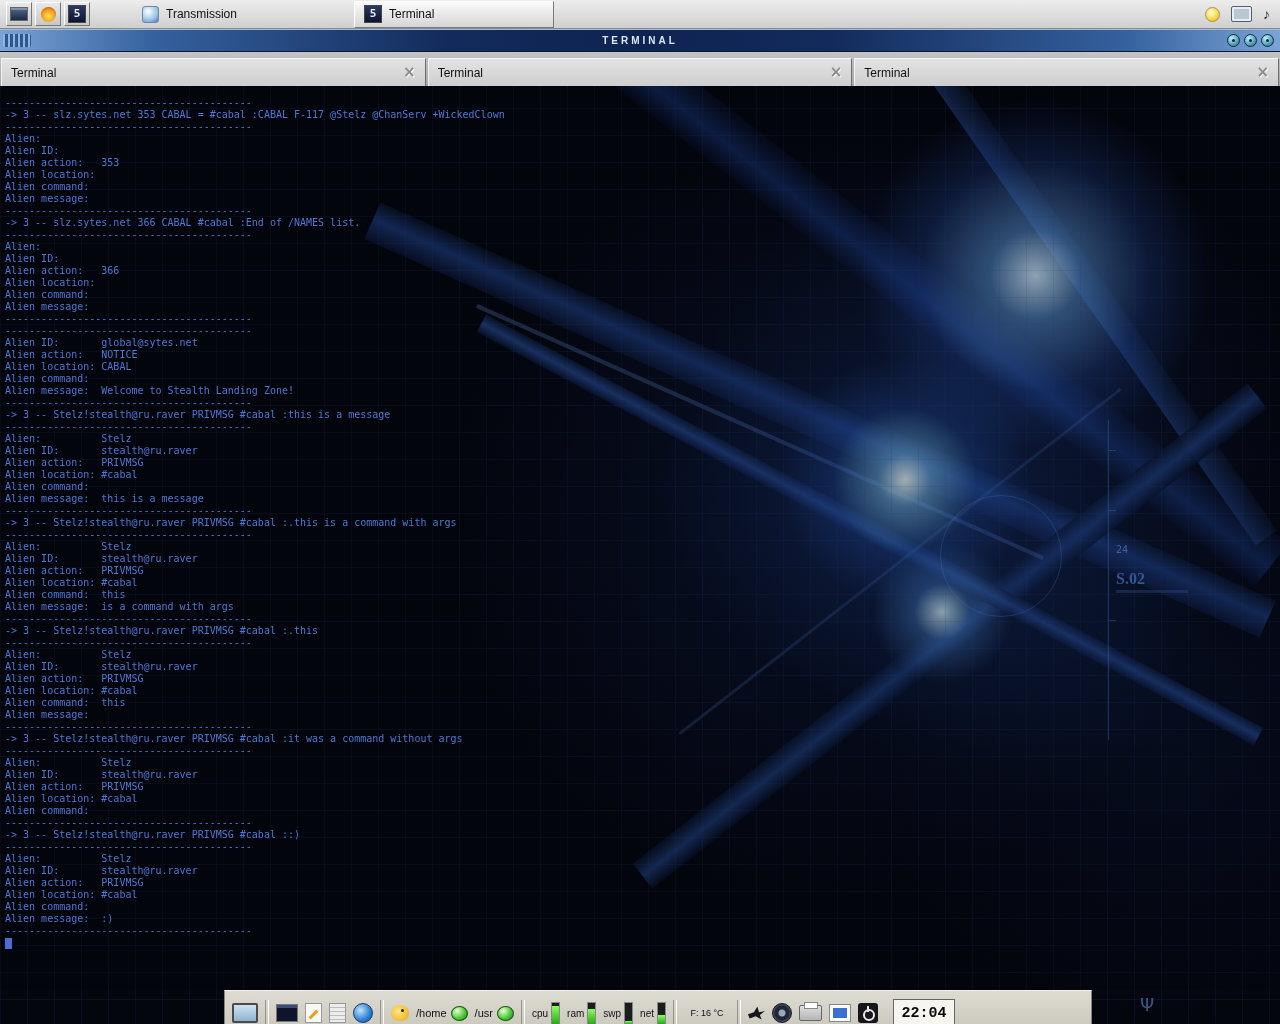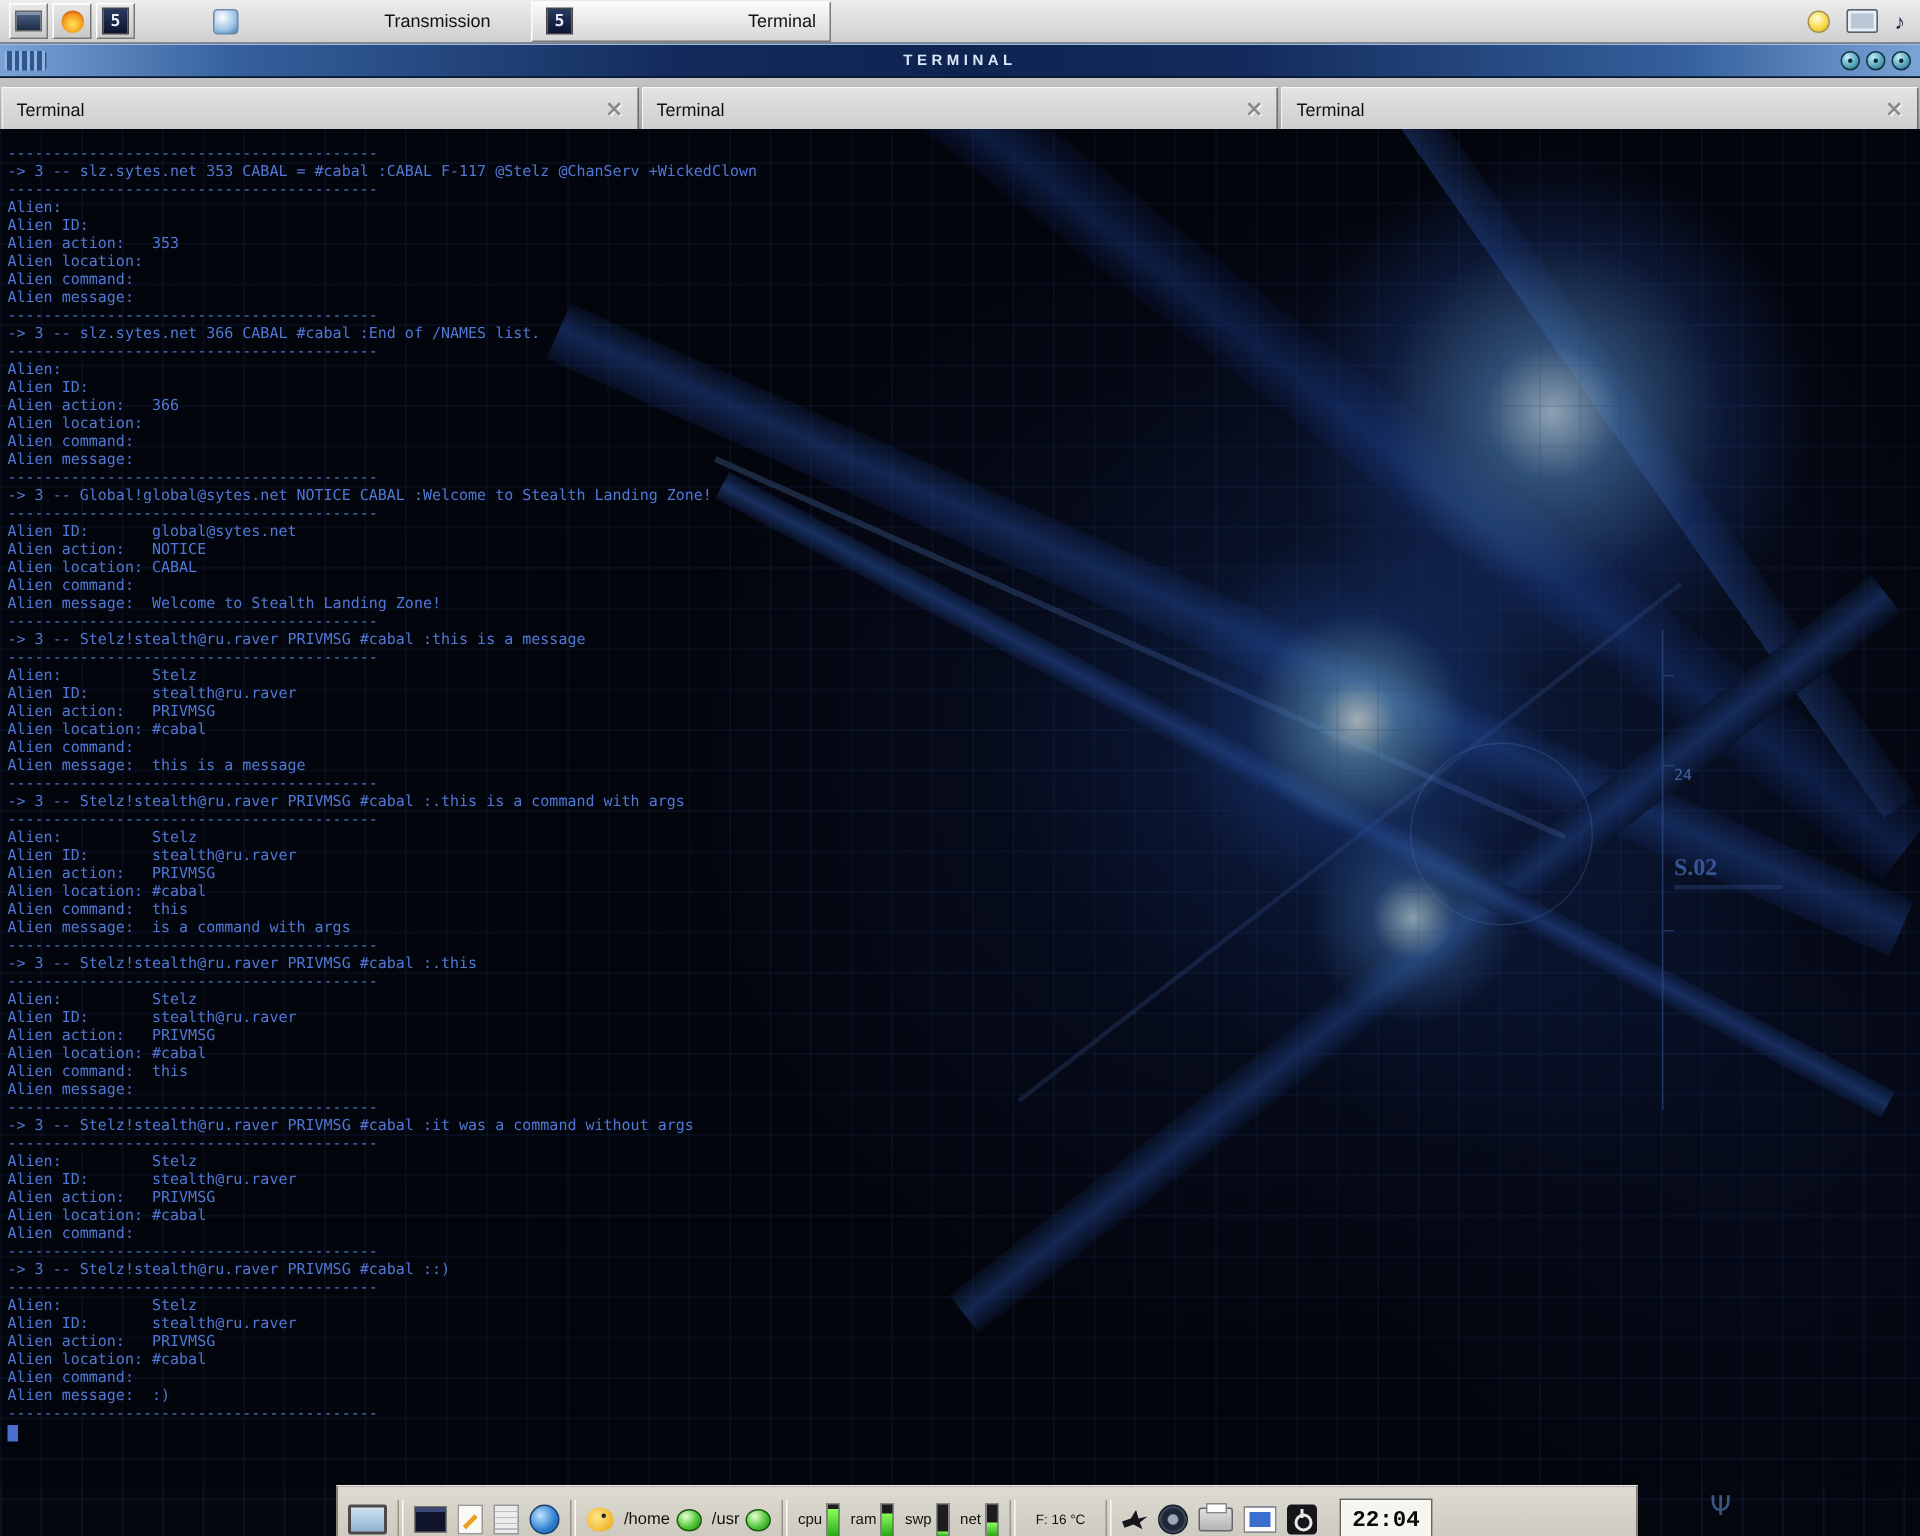--- a/index.html
+++ b/index.html
@@ -24,32 +24,32 @@
     radial-gradient(circle at 830px 520px, rgba(28,64,145,.28) 0px, rgba(0,0,0,0) 380px),
     radial-gradient(circle at 1160px 720px, rgba(22,52,122,.22) 0px, rgba(0,0,0,0) 300px);}
   #ring1{position:absolute;left:940px;top:495px;width:120px;height:120px;border:1px solid rgba(120,170,255,.25);border-radius:50%;}
   #grid{position:absolute;inset:0;background-image:
     linear-gradient(rgba(40,80,150,.14) 1px, transparent 1px),
     linear-gradient(90deg, rgba(40,80,150,.14) 1px, transparent 1px);
     background-size:27px 27px;}
   #vrule{position:absolute;left:1108px;top:420px;height:320px;border-left:1px solid rgba(80,130,220,.45);}
   #vrule i{position:absolute;left:0;width:7px;border-top:1px solid rgba(80,130,220,.45);display:block;}
   .wp-label{position:absolute;color:#4a76c8;font-family:"DejaVu Sans Mono",monospace;}
-  #wp-24{left:1116px;top:512px;font-size:10px;color:#5a86d8;}
+  #wp-24{left:1116px;top:544px;font-size:10px;color:#5a86d8;}
   #wp-code{left:1116px;top:570px;font-size:16px;font-weight:bold;color:#4a76c8;font-family:Liberation Serif, serif;}
   #wp-codebar{position:absolute;left:1116px;top:590px;width:72px;height:3px;background:rgba(70,110,200,.35);}
   #wp-emblem{position:absolute;left:1140px;top:994px;font-size:18px;color:rgba(100,150,230,.55);font-family:"DejaVu Sans",sans-serif;}
 
   
   #top-panel{position:absolute;left:0;top:0;width:1280px;height:29px;background:linear-gradient(#ededed,#cfcfcf);border-bottom:1px solid #8a8a8a;display:flex;align-items:center;box-sizing:border-box;padding:0 6px;z-index:30;}
   .tpb{width:26px;height:24px;margin-right:3px;background:linear-gradient(#e8e8e8,#c8c8c8);border:1px solid;border-color:#fff #777 #777 #fff;display:flex;align-items:center;justify-content:center;padding:0;}
   .ic-screen{width:16px;height:12px;background:linear-gradient(#51688c,#1c2a44);border:1px solid #666;box-shadow:inset 0 2px 0 rgba(255,255,255,.3);}
   .ic-flame{width:15px;height:15px;border-radius:50%;background:radial-gradient(circle at 50% 62%,#ffe55a,#f59a1a 55%,#b34010 90%);}
   .ic-term5{width:16px;height:16px;background:linear-gradient(#2a3a60,#0c1430);border:1px solid #444;color:#e8eef8;font:bold 11px/16px "DejaVu Sans Mono",monospace;text-align:center;}
-  .task{display:flex;align-items:center;gap:7px;height:25px;padding:0 9px;font-size:12px;color:#111;justify-content:space-between;}
+  .task{display:flex;align-items:center;gap:7px;height:25px;padding:0 9px;font-size:12px;color:#111;}
   #task-transmission{margin-left:40px;width:185px;}
   #task-terminal{margin-left:18px;width:180px;background:linear-gradient(#fafafa,#d6d6d6);border:1px solid;border-color:#fff #7a7a7a #7a7a7a #fff;}
   .ic-transmission{width:15px;height:15px;border-radius:3px;background:radial-gradient(circle at 35% 30%,#ffffff,#9cc4e8 60%,#4a7ab0);border:1px solid #6a8aa8;}
   #tray{margin-left:auto;display:flex;align-items:center;gap:11px;padding-right:4px;}
   .ic-bulb{width:13px;height:13px;border-radius:50%;background:radial-gradient(circle at 40% 35%,#fffbe0,#f7d83a 60%,#d8a818);border:1px solid #a89050;}
   .ic-trdisplay{width:19px;height:14px;background:#b9c6d4;border:1px solid #55606a;border-radius:2px;box-shadow:inset 0 0 0 2px #e6edf4;}
   .ic-note{font-size:14px;color:#17233f;line-height:14px;}
 
   
   #titlebar{position:absolute;left:0;top:29px;width:1280px;height:23px;background:linear-gradient(90deg,#7aa3d6 0%,#35619e 12%,#132b5c 35%,#0e2350 50%,#132b5c 65%,#35619e 88%,#7aa3d6 100%);border-top:1px solid #9dbce4;border-bottom:1px solid #091a38;box-sizing:border-box;z-index:30;}
@@ -192,21 +192,20 @@
       <div class="tline">-----------------------------------------</div>
       <div class="tline">-&gt; 3 -- slz.sytes.net 366 CABAL #cabal :End of /NAMES list.</div>
       <div class="tline">-----------------------------------------</div>
       <div class="tline">Alien:</div>
       <div class="tline">Alien ID:</div>
       <div class="tline">Alien action:   366</div>
       <div class="tline">Alien location:</div>
       <div class="tline">Alien command:</div>
       <div class="tline">Alien message:</div>
       <div class="tline">-----------------------------------------</div>
-      <div class="tline">-&gt; 3 -- Global!global@sytes.net NOTICE CABAL :Welcome to Stealth Landing Zone!</div>
       <div class="tline">-----------------------------------------</div>
       <div class="tline">Alien ID:       global@sytes.net</div>
       <div class="tline">Alien action:   NOTICE</div>
       <div class="tline">Alien location: CABAL</div>
       <div class="tline">Alien command:</div>
       <div class="tline">Alien message:  Welcome to Stealth Landing Zone!</div>
       <div class="tline">-----------------------------------------</div>
       <div class="tline">-&gt; 3 -- Stelz!stealth@ru.raver PRIVMSG #cabal :this is a message</div>
       <div class="tline">-----------------------------------------</div>
       <div class="tline">Alien:          Stelz</div>

